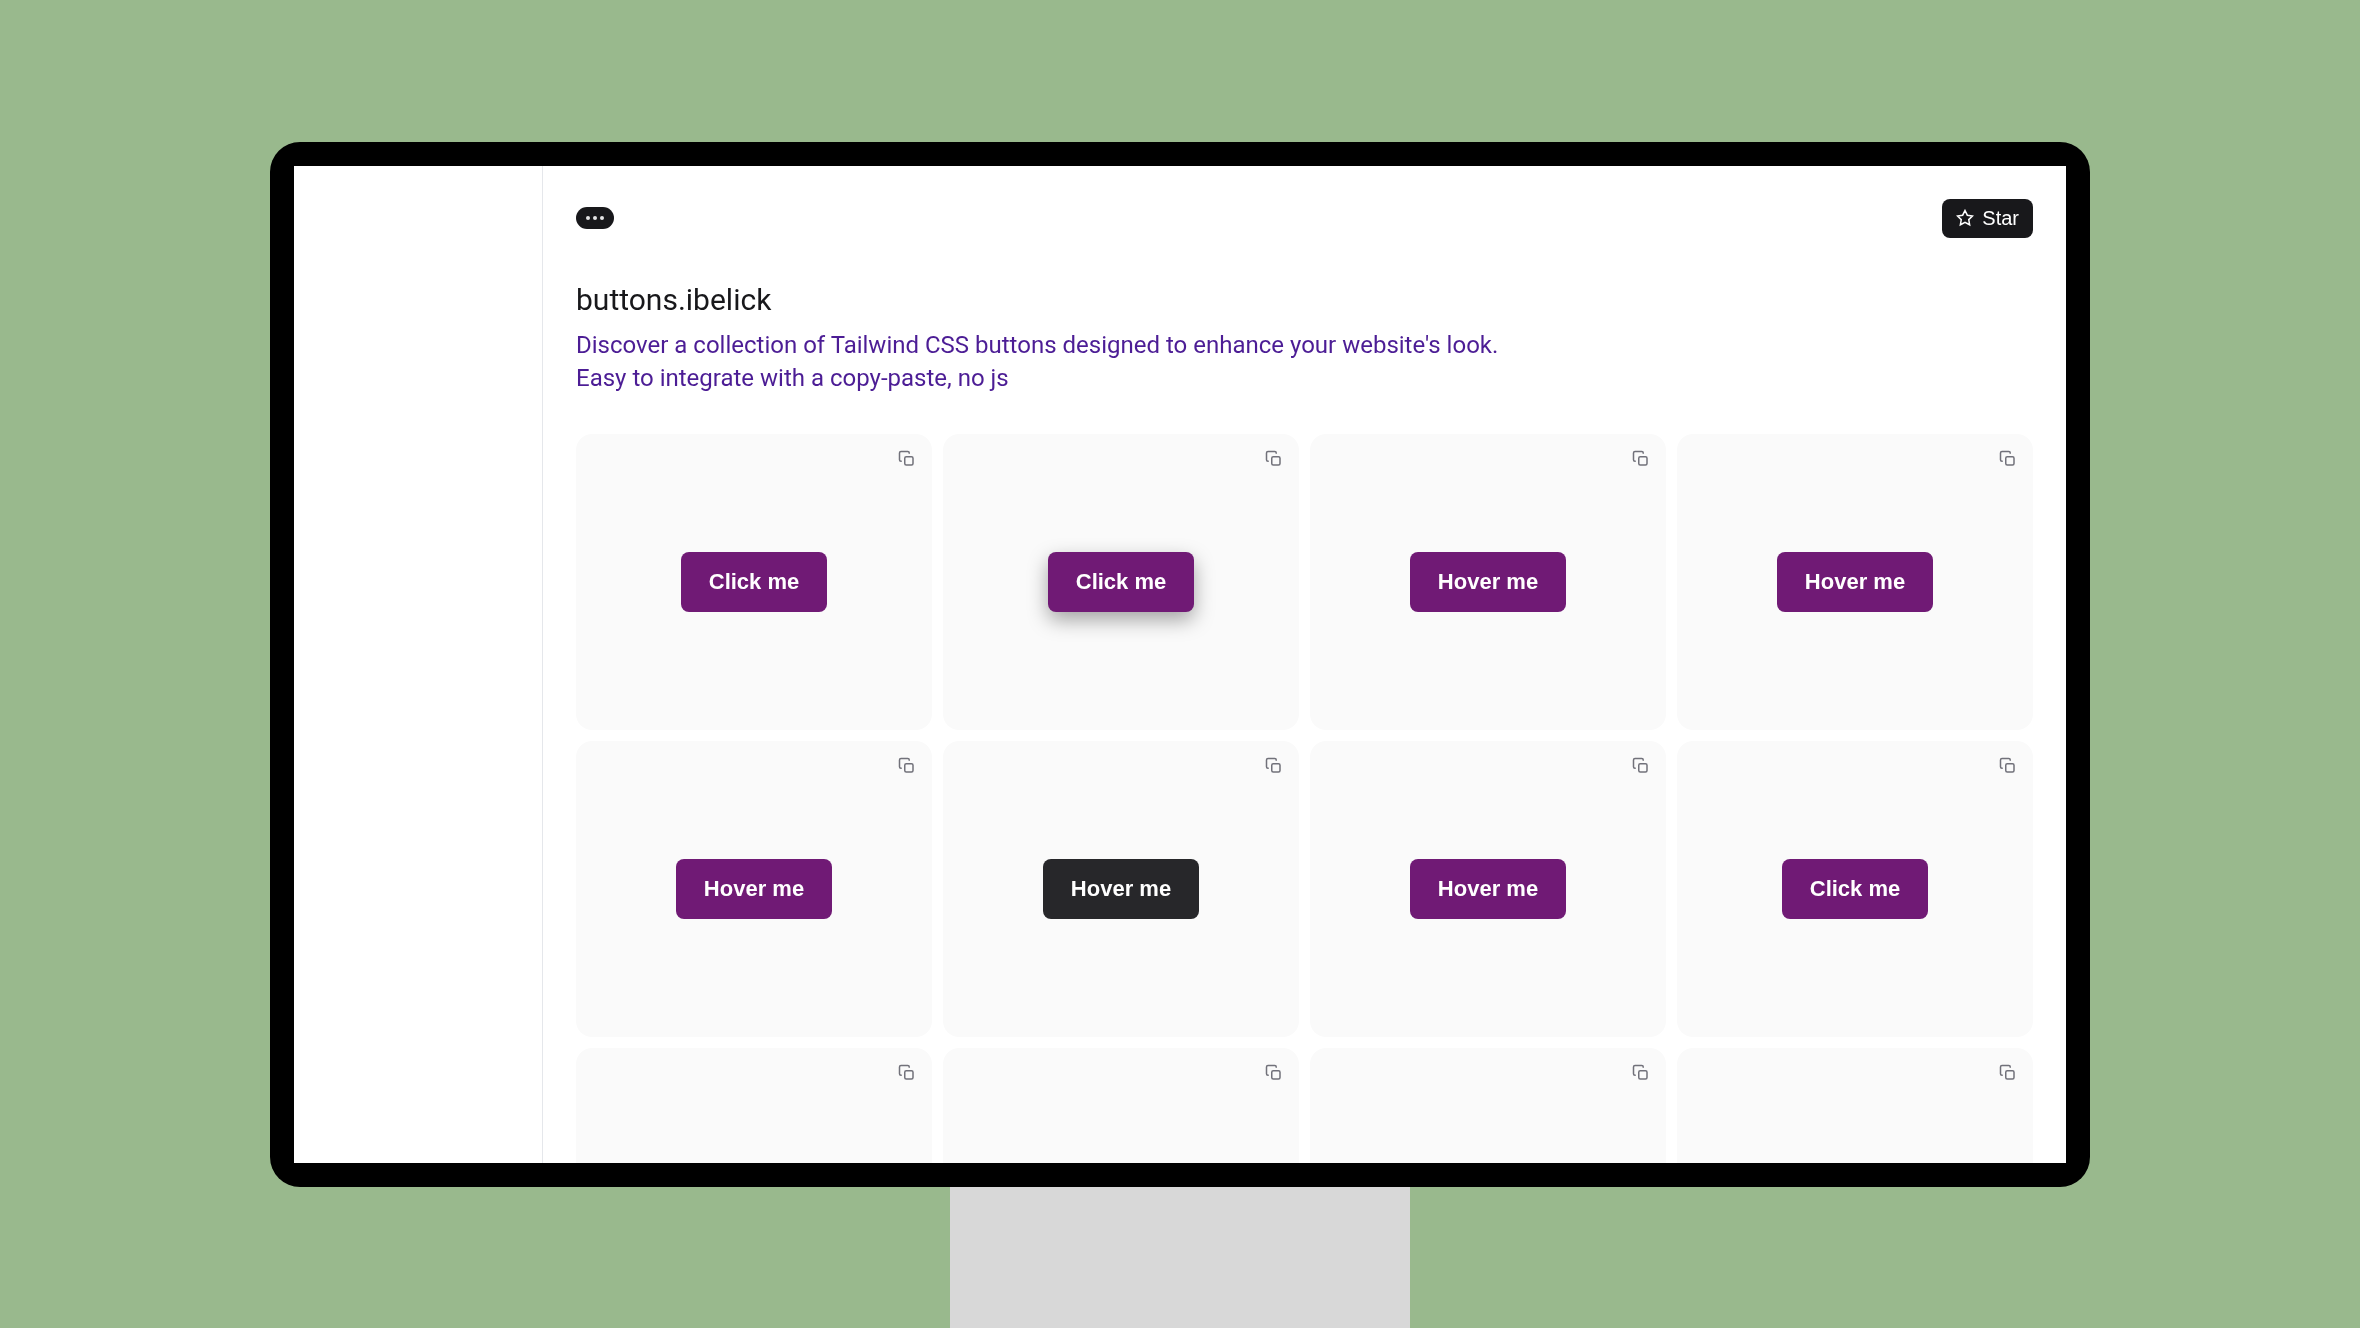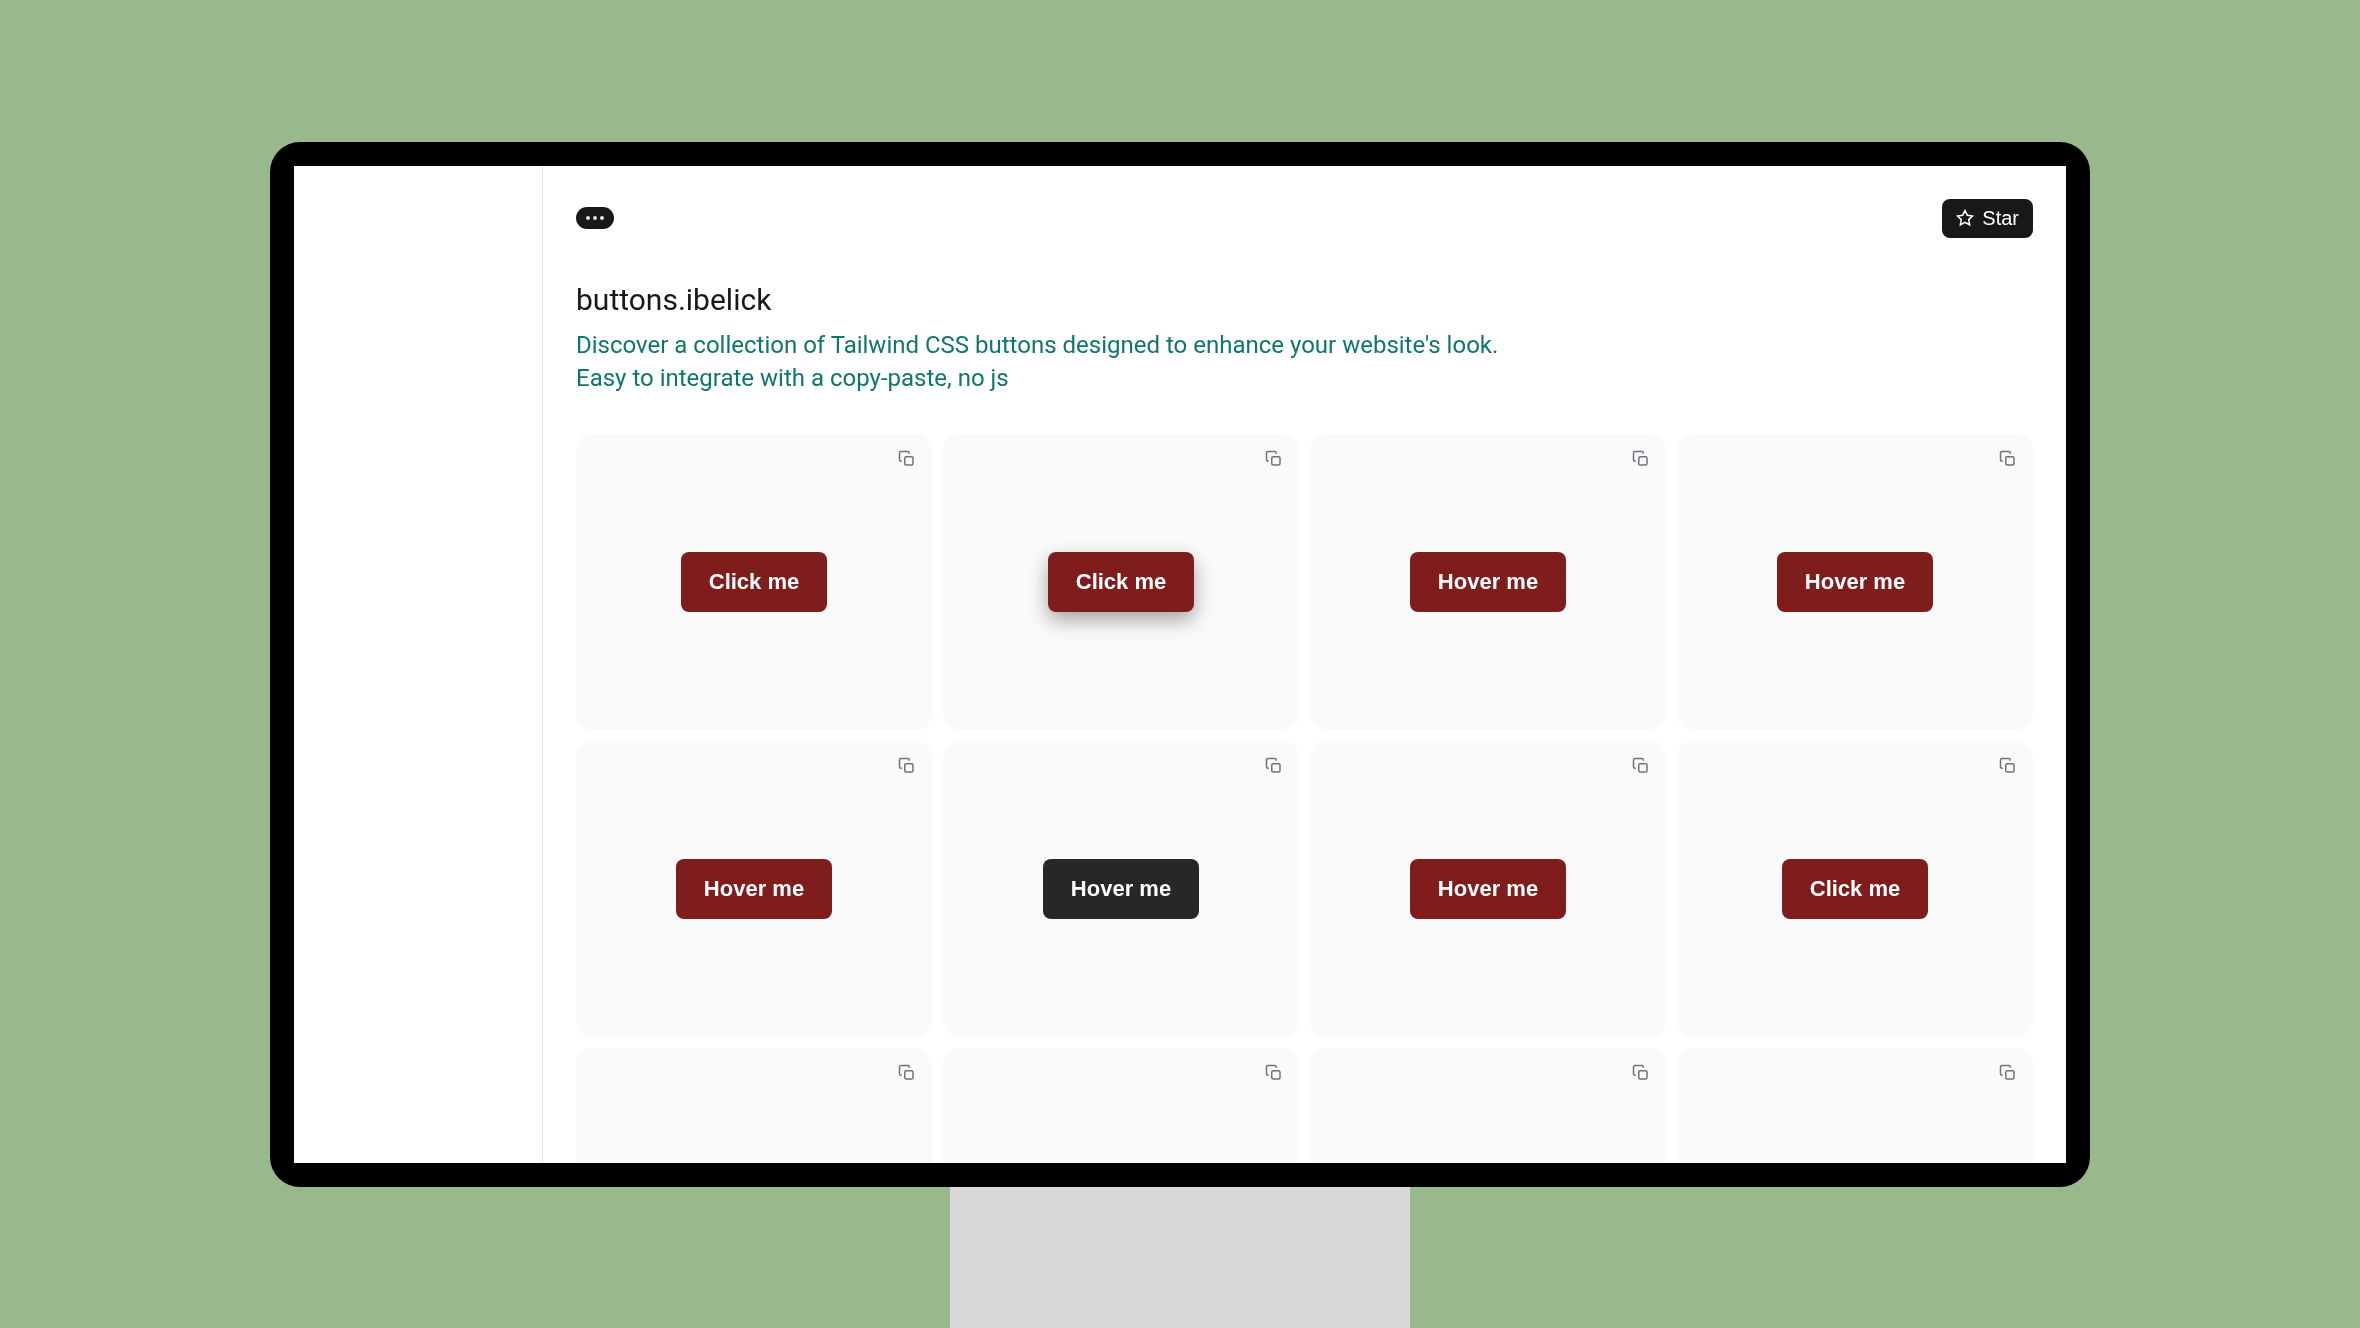--- a/index.html
+++ b/index.html
@@ -112,21 +112,21 @@
     
     .title {
       font-size: 30px;
       font-weight: 400;
       color: #18181b;
       margin-bottom: 12px;
     }
     
     .description {
       font-size: 24px;
-      color: #0f766e;
+      color: #4c1d95;
       line-height: 1.4;
       margin-bottom: 38px;
     }
     
     .grid {
       display: grid;
       grid-template-columns: repeat(4, 1fr);
       gap: 11px;
     }
     
@@ -146,21 +146,21 @@
       right: 16px;
       width: 18px;
       height: 18px;
       stroke: #71717a;
       fill: none;
       stroke-width: 2;
       cursor: pointer;
     }
     
     .demo-button {
-      background: #7f1d1d;
+      background: #701a75;
       color: #fff;
       border: none;
       border-radius: 8px;
       padding: 17px 28px;
       font-size: 22px;
       font-weight: 600;
       cursor: pointer;
     }
     
     .demo-button.shadow {

